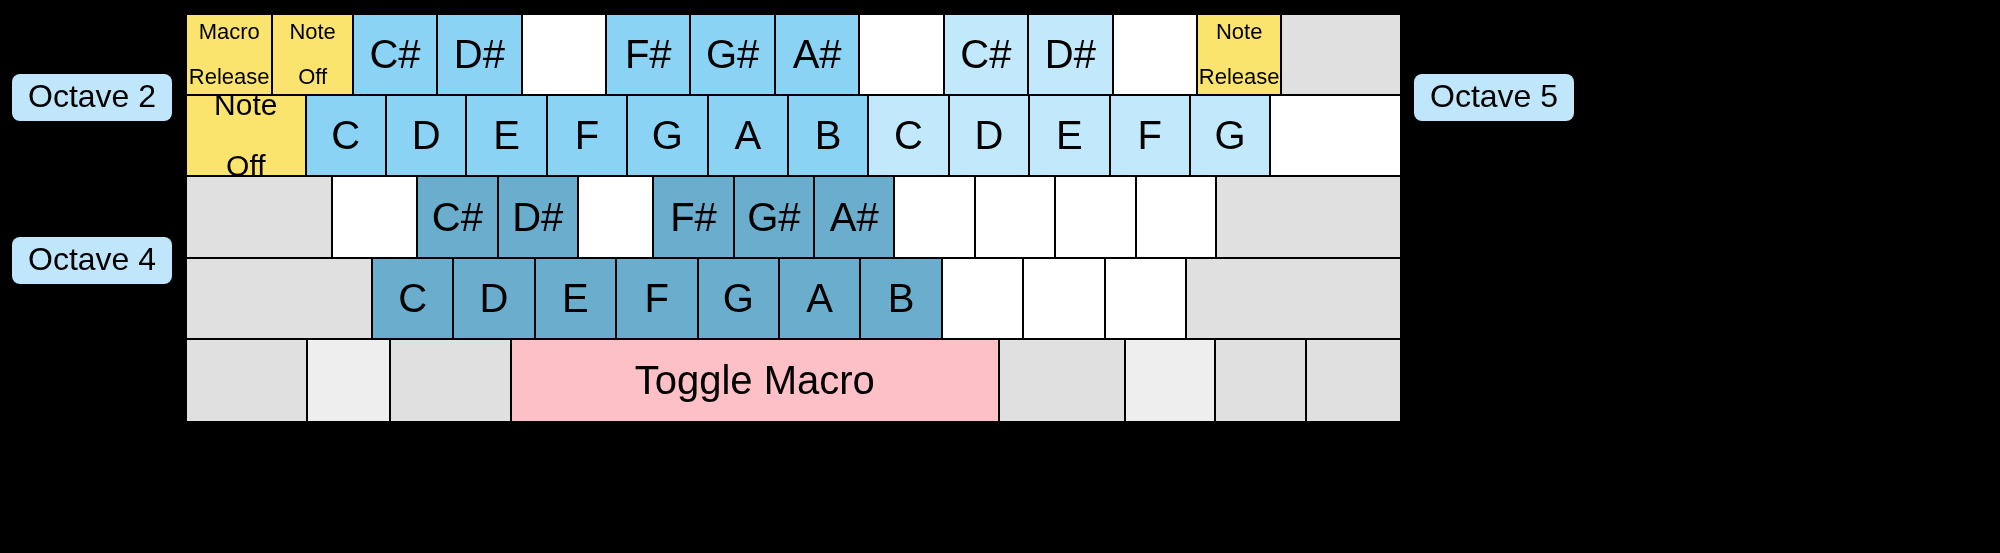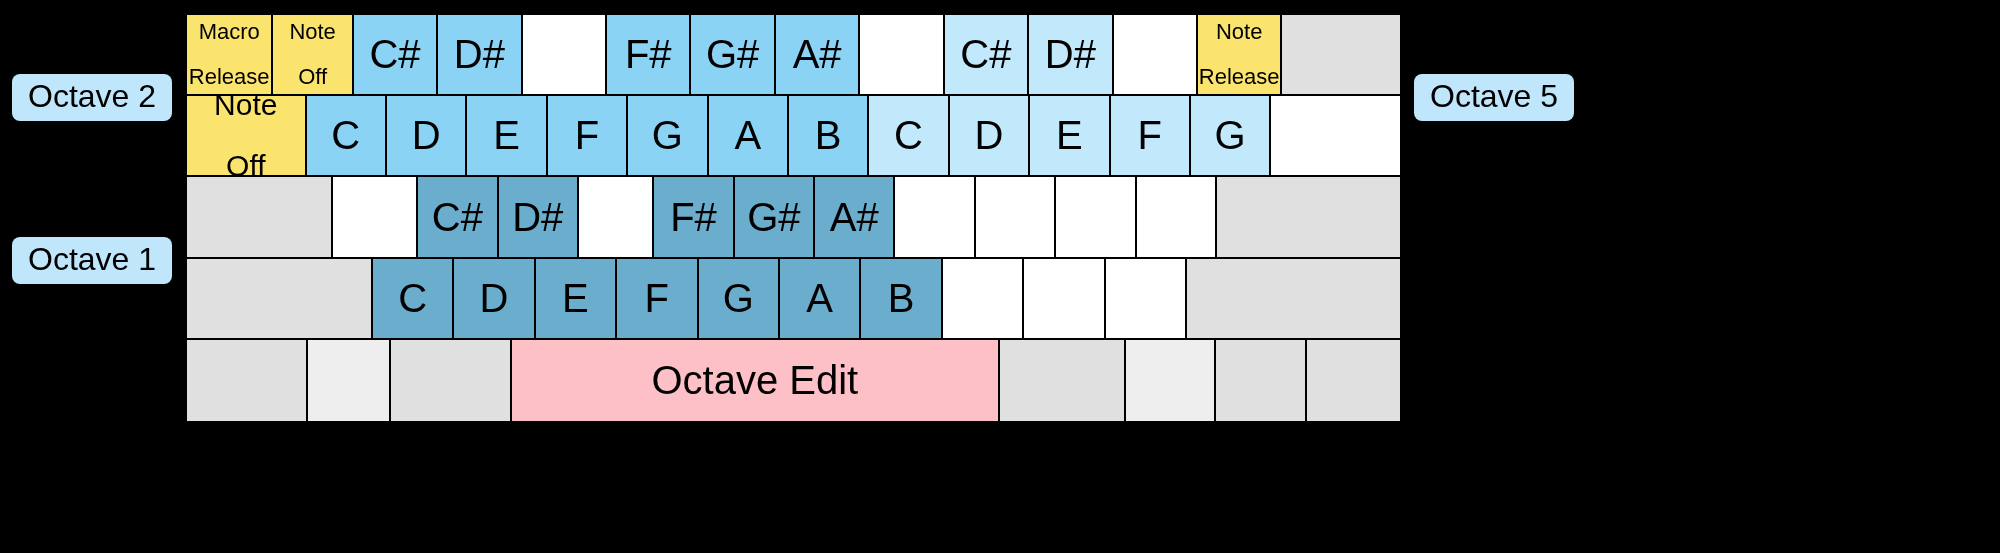--- a/index.html
+++ b/index.html
@@ -77,21 +77,21 @@
   #pill-oct2 { left: 12px; top: 74px; }
   #pill-oct1 { left: 12px; top: 237px; }
   #pill-oct3 { left: 1414px; top: 74px; }
 </style>
 </head>
 <body>
 
 <div id="root">
 
   <div class="pill" id="pill-oct2">Octave 2</div>
-  <div class="pill" id="pill-oct1">Octave 1</div>
+  <div class="pill" id="pill-oct1">Octave 4</div>
   <div class="pill" id="pill-oct3">Octave 5</div>
 
   <div class="keyboard" id="keyboard">
       <div class="krow r1">
         <div class="key f-yellow sz-small" style="left: 0px; width: 86.4268px;">
           <span style="display: block;"><span class="lbl">Macro</span><br><span>Release</span></span>
         </div>
         <div class="key f-yellow sz-small" style="left: 86.4268px; width: 80.397px;">
           <span style="display: block;"><span class="lbl">Note</span><br><span>Off</span></span>
         </div>
@@ -217,21 +217,21 @@
         <div class="key f-white sz-big" style="left: 755.732px; width: 81.402px;"></div>
         <div class="key f-white sz-big" style="left: 837.134px; width: 81.402px;"></div>
         <div class="key f-white sz-big" style="left: 918.536px; width: 81.402px;"></div>
         <div class="key f-gray sz-big" style="left: 999.938px; width: 215.062px;"></div>
       </div>
       <div class="krow r5">
         <div class="key f-gray sz-big noborderb" style="left: 0px; width: 120.596px;"></div>
         <div class="key f-gray2 sz-big noborderb" style="left: 120.596px; width: 83.4119px;"></div>
         <div class="key f-gray sz-big noborderb" style="left: 204.007px; width: 120.596px;"></div>
         <div class="key f-pink sz-big noborderb" style="left: 324.603px; width: 488.412px;">
-          <span class="lbl">Octave Edit</span>
+          <span class="lbl">Toggle Macro</span>
         </div>
         <div class="key f-gray sz-big noborderb" style="left: 813.015px; width: 125.62px;"></div>
         <div class="key f-gray2 sz-big noborderb" style="left: 938.635px; width: 90.4467px;"></div>
         <div class="key f-gray sz-big noborderb" style="left: 1029.08px; width: 90.4467px;"></div>
         <div class="key f-gray sz-big noborderb" style="left: 1119.53px; width: 95.4715px;"></div>
       </div>
     </div>
 
 </div>
 

